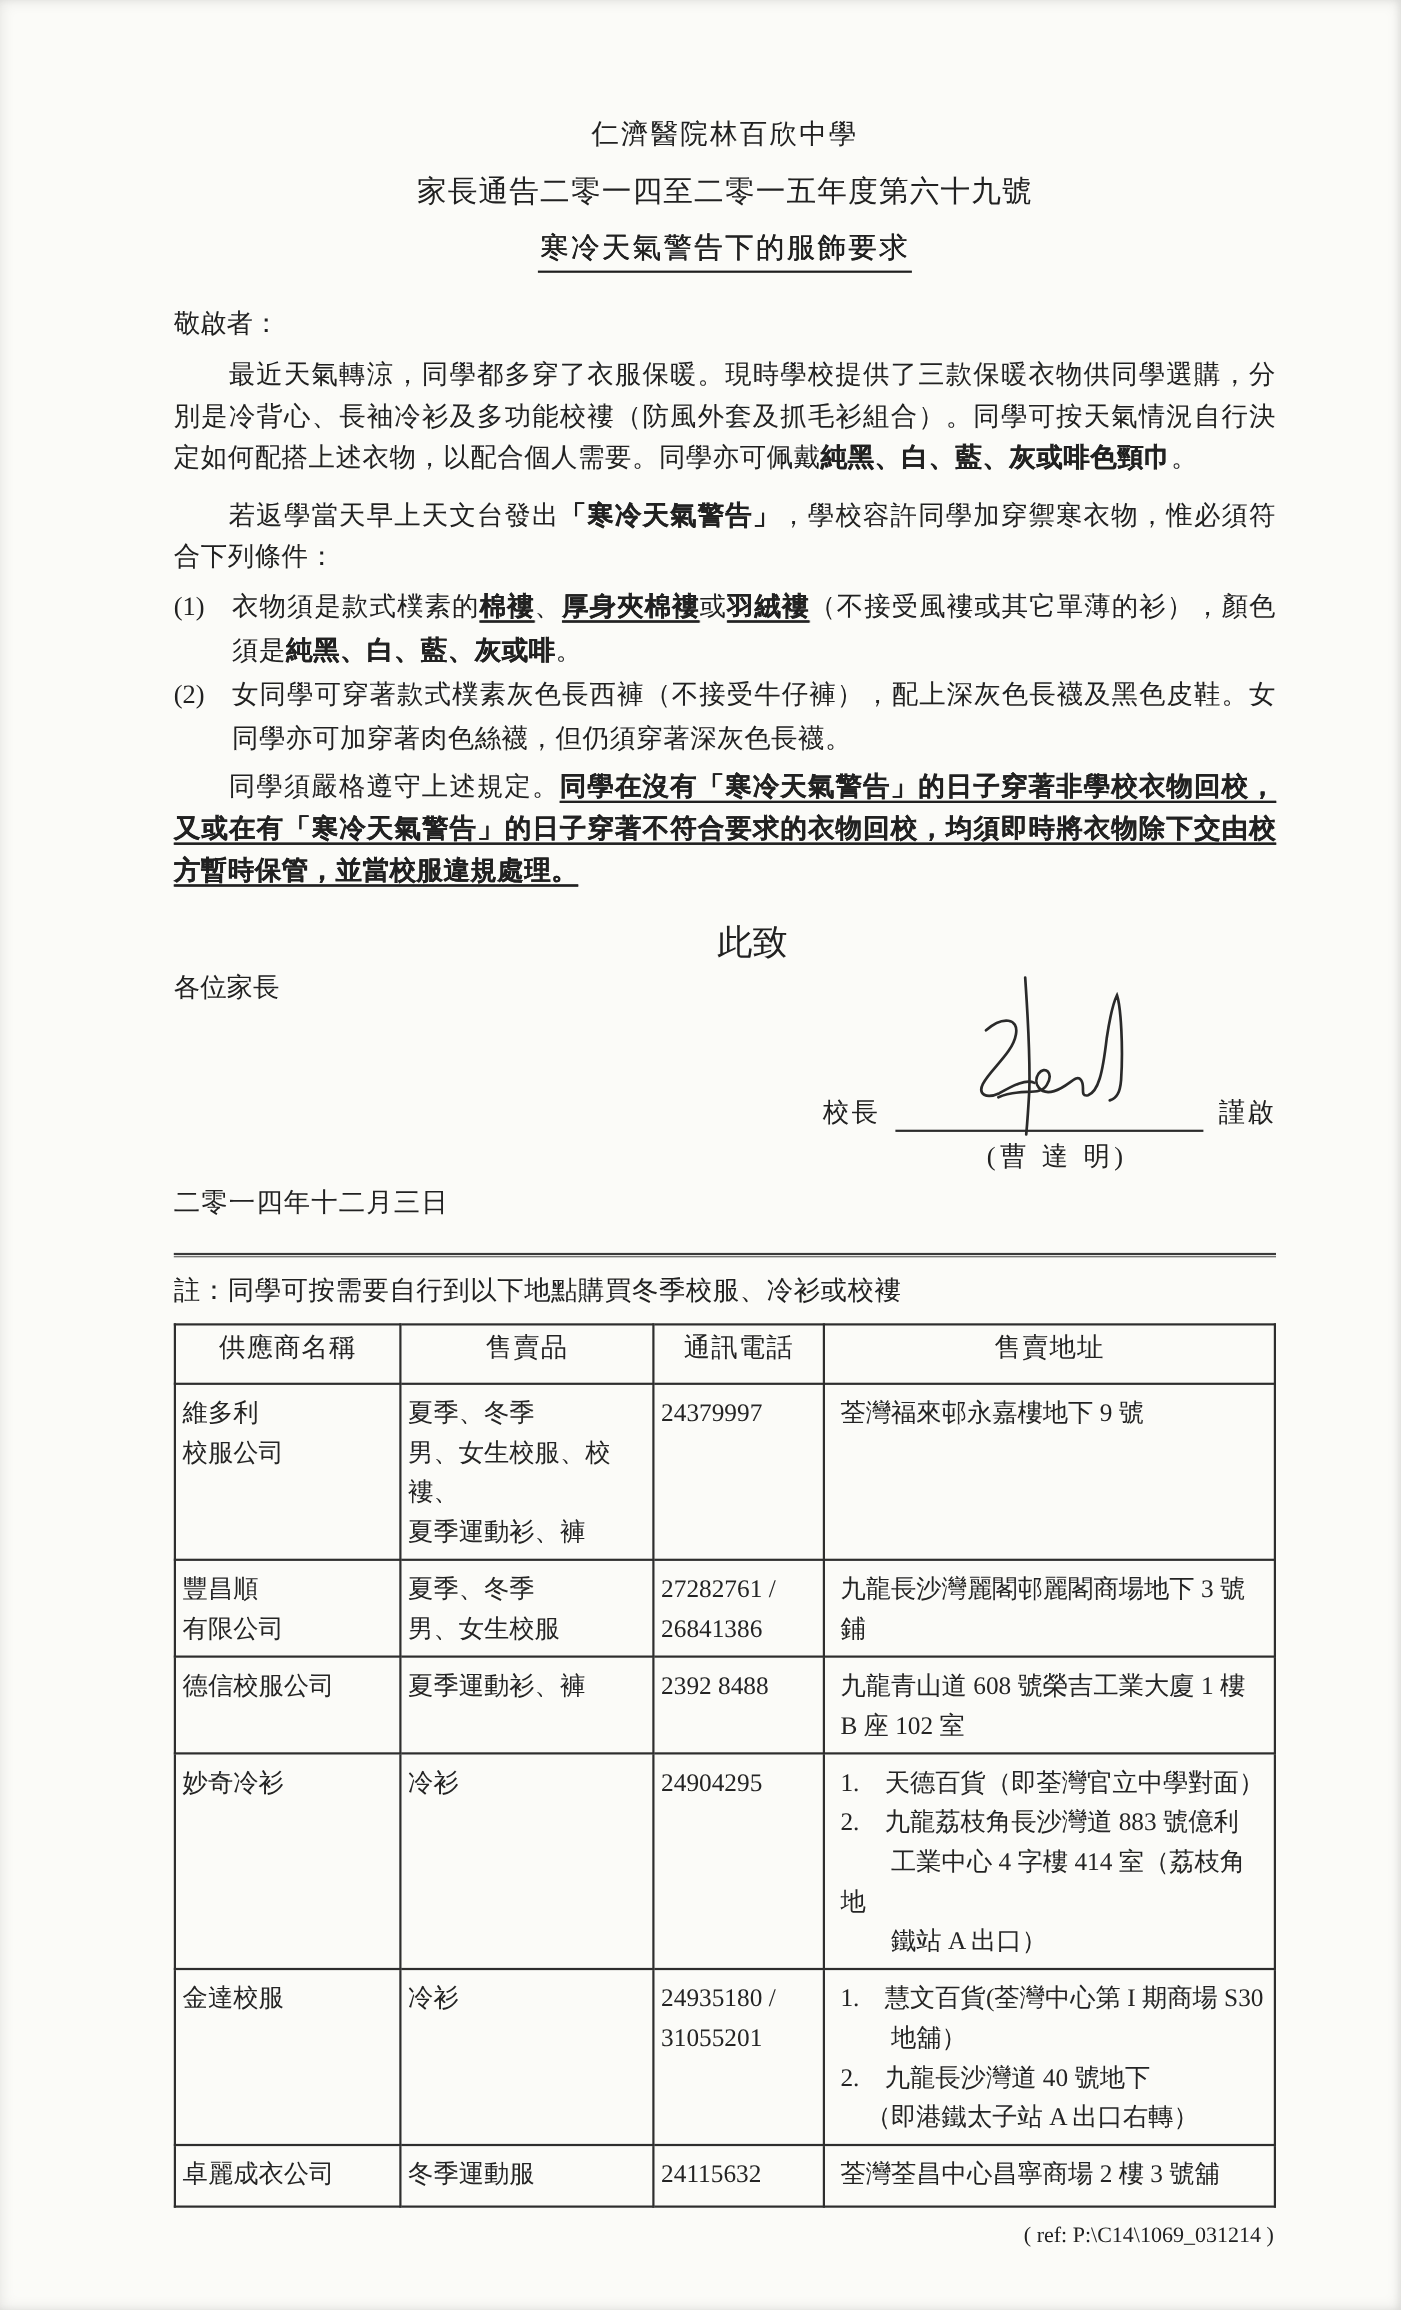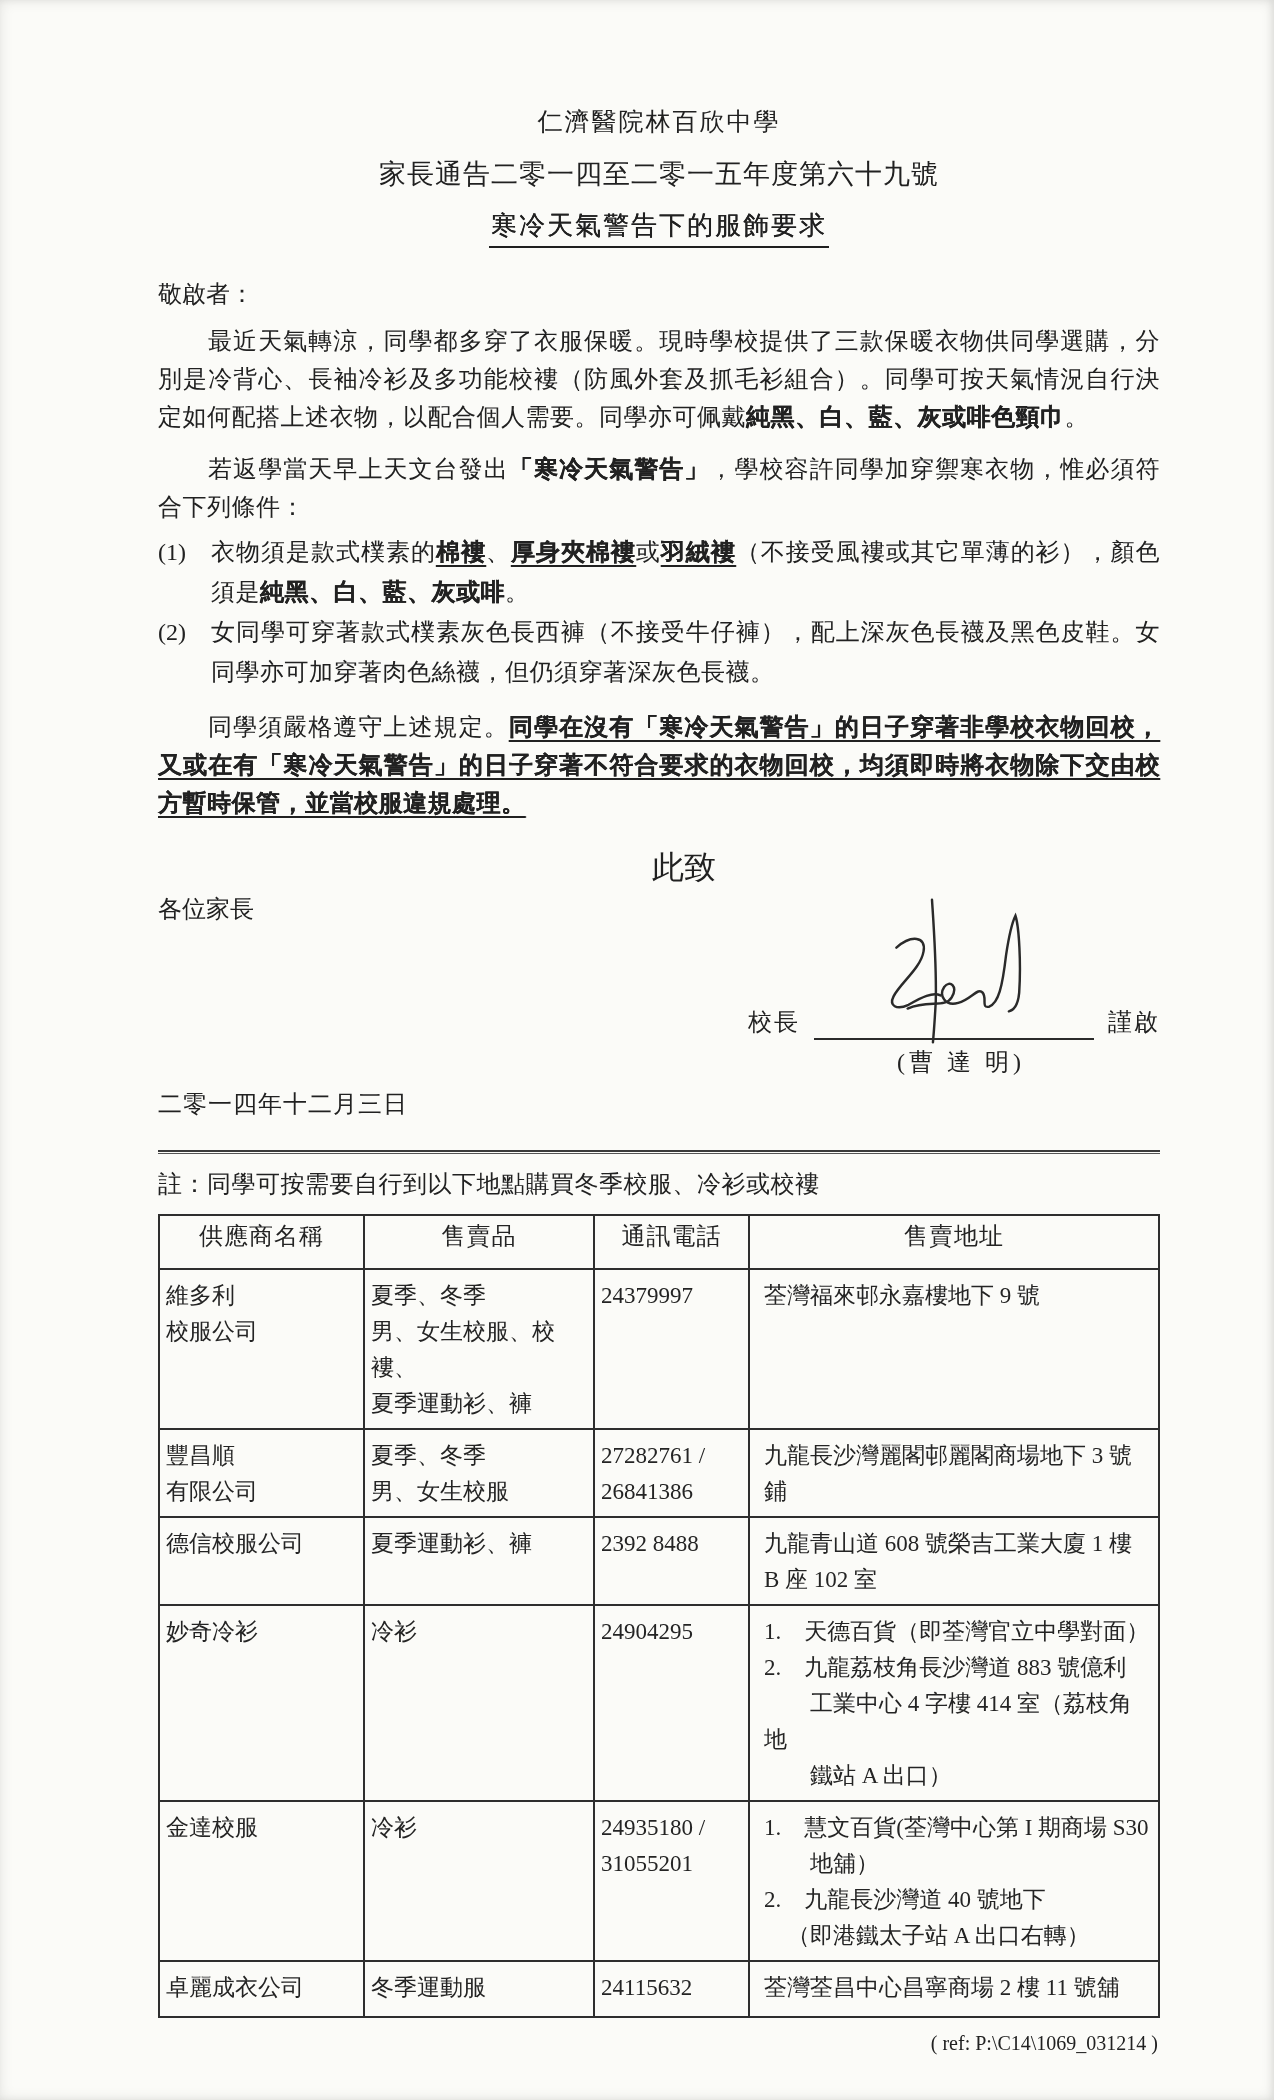--- a/index.html
+++ b/index.html
@@ -24,21 +24,21 @@
     text-shadow:0.3px 0 0 currentColor;
   }
   .salutation { font-size:24px; margin:30px 0 0 0; }
   .para {
     font-size:24px; line-height:38px; margin:0;
     text-align:justify; text-justify:inter-ideograph; letter-spacing:0.5px;
   }
   .indent { text-indent:50px; }
   .p1 { margin-top:12px; }
   .p2 { margin-top:14px; }
-  .p3 { margin-top:16px; }
+  .p3 { margin-top:5px; }
   .list { margin-top:6px; }
   .list-row { display:flex; font-size:24px; line-height:40px; }
   .num { flex:none; width:53px; }
   .item-body { flex:1; text-align:justify; text-justify:inter-ideograph; letter-spacing:0.5px; }
   .b { font-weight:700; text-shadow:0.3px 0 0 currentColor; }
   .u { text-decoration:underline; text-underline-offset:5px; text-decoration-thickness:1.5px; }
   .cishi { font-size:32px; margin:24px 0 0 0; text-indent:50px;text-align:center; }
   .recipients { font-size:24px; margin:0; line-height:38px; }
   .sig-row {
     display:flex; justify-content:flex-end; align-items:flex-end;
@@ -230,21 +230,21 @@
           <td class="c-center">
               <div class="cell-line">卓麗成衣公司</div>
             </td>
           <td class="c-center">
               <div class="cell-line">冬季運動服</div>
             </td>
           <td class="c-center">
               <div class="cell-line">24115632</div>
             </td>
           <td class="c-addr">
-              <div class="cell-line">荃灣荃昌中心昌寧商場 2 樓 11 號舖</div>
+              <div class="cell-line">荃灣荃昌中心昌寧商場 2 樓 3 號舖</div>
             </td>
         </tr>
       </tbody>
     </table>
 
     <div class="ref">( ref: P:\C14\1069_031214 )</div>
 
   </div>
 </div>
 

